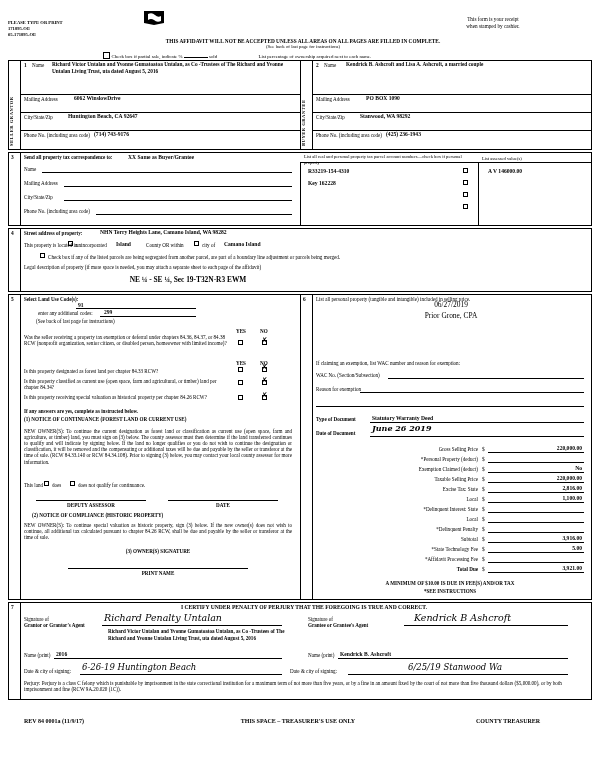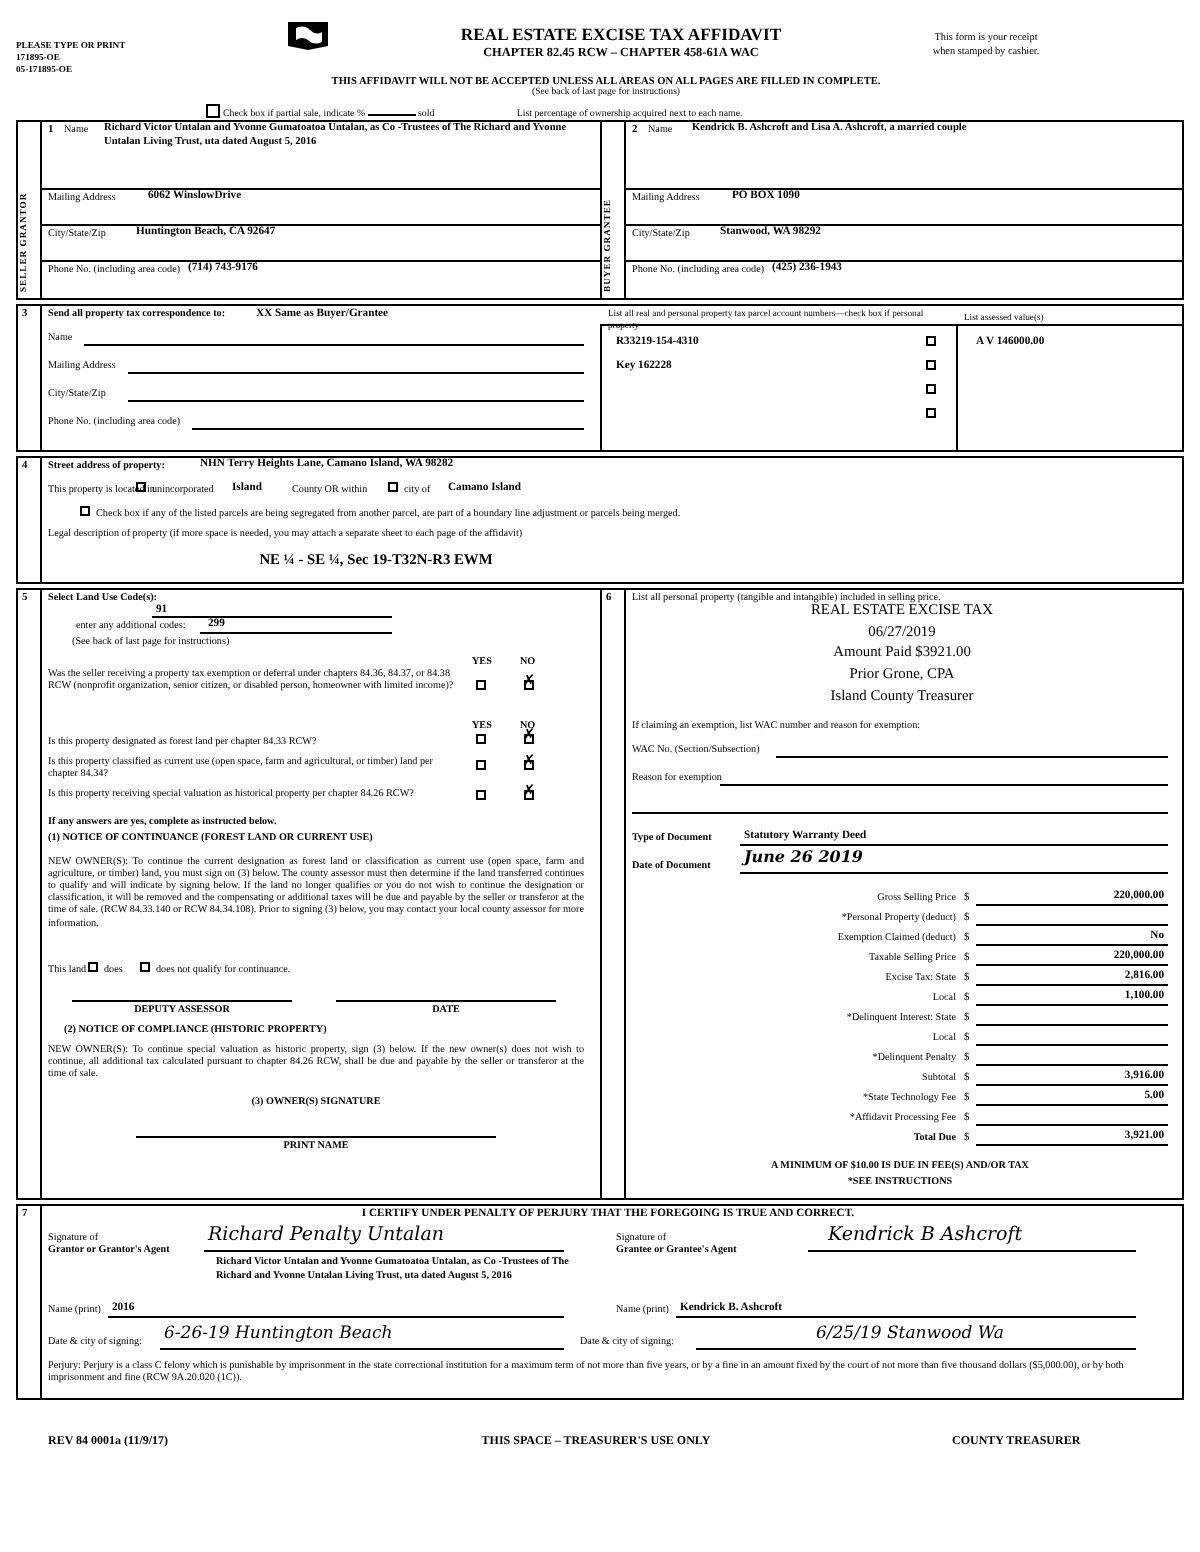--- a/index.html
+++ b/index.html
@@ -174,24 +174,20 @@
       <div>05-171895-OE</div>
     </div>
 
     <div class="statelogo">
       <svg width="22" height="16" viewBox="0 0 22 16">
         <path d="M1 1 L21 1 L21 13 L11 15 L1 13 Z" fill="#000"></path>
         <path d="M5 4 q4 -2 7 1 q3 3 6 1 l0 5 q-4 2 -7 -1 q-3 -2 -6 0 z" fill="#fff"></path>
       </svg>
     </div>
 
-    <div class="title-blk">
-      <div class="t1">REAL ESTATE EXCISE TAX AFFIDAVIT</div>
-      <div class="t2">CHAPTER 82.45 RCW – CHAPTER 458-61A WAC</div>
-    </div>
 
     <div class="receipt">
       <div>This form is your receipt</div>
       <div>when stamped by cashier.</div>
     </div>
 
     <div class="warn">THIS AFFIDAVIT WILL NOT BE ACCEPTED UNLESS ALL AREAS ON ALL PAGES ARE FILLED IN COMPLETE.</div>
     <div class="warn2">(See back of last page for instructions)</div>
 
     <div class="chkline">
@@ -349,25 +345,22 @@
 
   <div class="lbl b" style="left:24px;top:504px;width:268px;">(2) NOTICE OF COMPLIANCE (HISTORIC PROPERTY)</div>
   <div class="lbl" style="left:16px;top:514px;width:268px;line-height:1.2;text-align:justify;">NEW OWNER(S): To continue special valuation as historic property, sign (3) below.  If the new owner(s) does not wish to continue, all additional tax calculated pursuant to chapter 84.26 RCW, shall be due and payable by the seller or transferor at the time of sale.</div>
   <div class="lbl b ctr" style="left:60px;top:540px;width:180px;">(3) OWNER(S) SIGNATURE</div>
   <div class="hline" style="left:60px;top:560px;width:180px;"></div>
   <div class="lbl b ctr" style="left:60px;top:562px;width:180px;">PRINT NAME</div>
 
   <div class="lbl" style="left:308px;top:288px;width:200px;line-height:1.2;">List all personal property (tangible and intangible) included in selling price.</div>
 
   <div class="stamp" style="position:absolute;left:318px;top:292px;width:250px;">
-    <div>REAL ESTATE EXCISE TAX</div>
     <div>06/27/2019</div>
-    <div>Amount Paid $3921.00</div>
     <div>Prior Grone, CPA</div>
-    <div>Island County Treasurer</div>
   </div>
 
   <div class="lbl" style="left:308px;top:352px;width:260px;">If claiming an exemption, list WAC number and reason for exemption:</div>
   <div class="lbl" style="left:308px;top:364px;">WAC No. (Section/Subsection)</div>
   <div class="hline" style="left:380px;top:370px;width:196px;"></div>
   <div class="lbl" style="left:308px;top:378px;">Reason for exemption</div>
   <div class="hline" style="left:352px;top:384px;width:224px;"></div>
   <div class="hline" style="left:308px;top:398px;width:268px;"></div>
 
   <div class="lbl b" style="left:308px;top:408px;">Type of Document</div>

